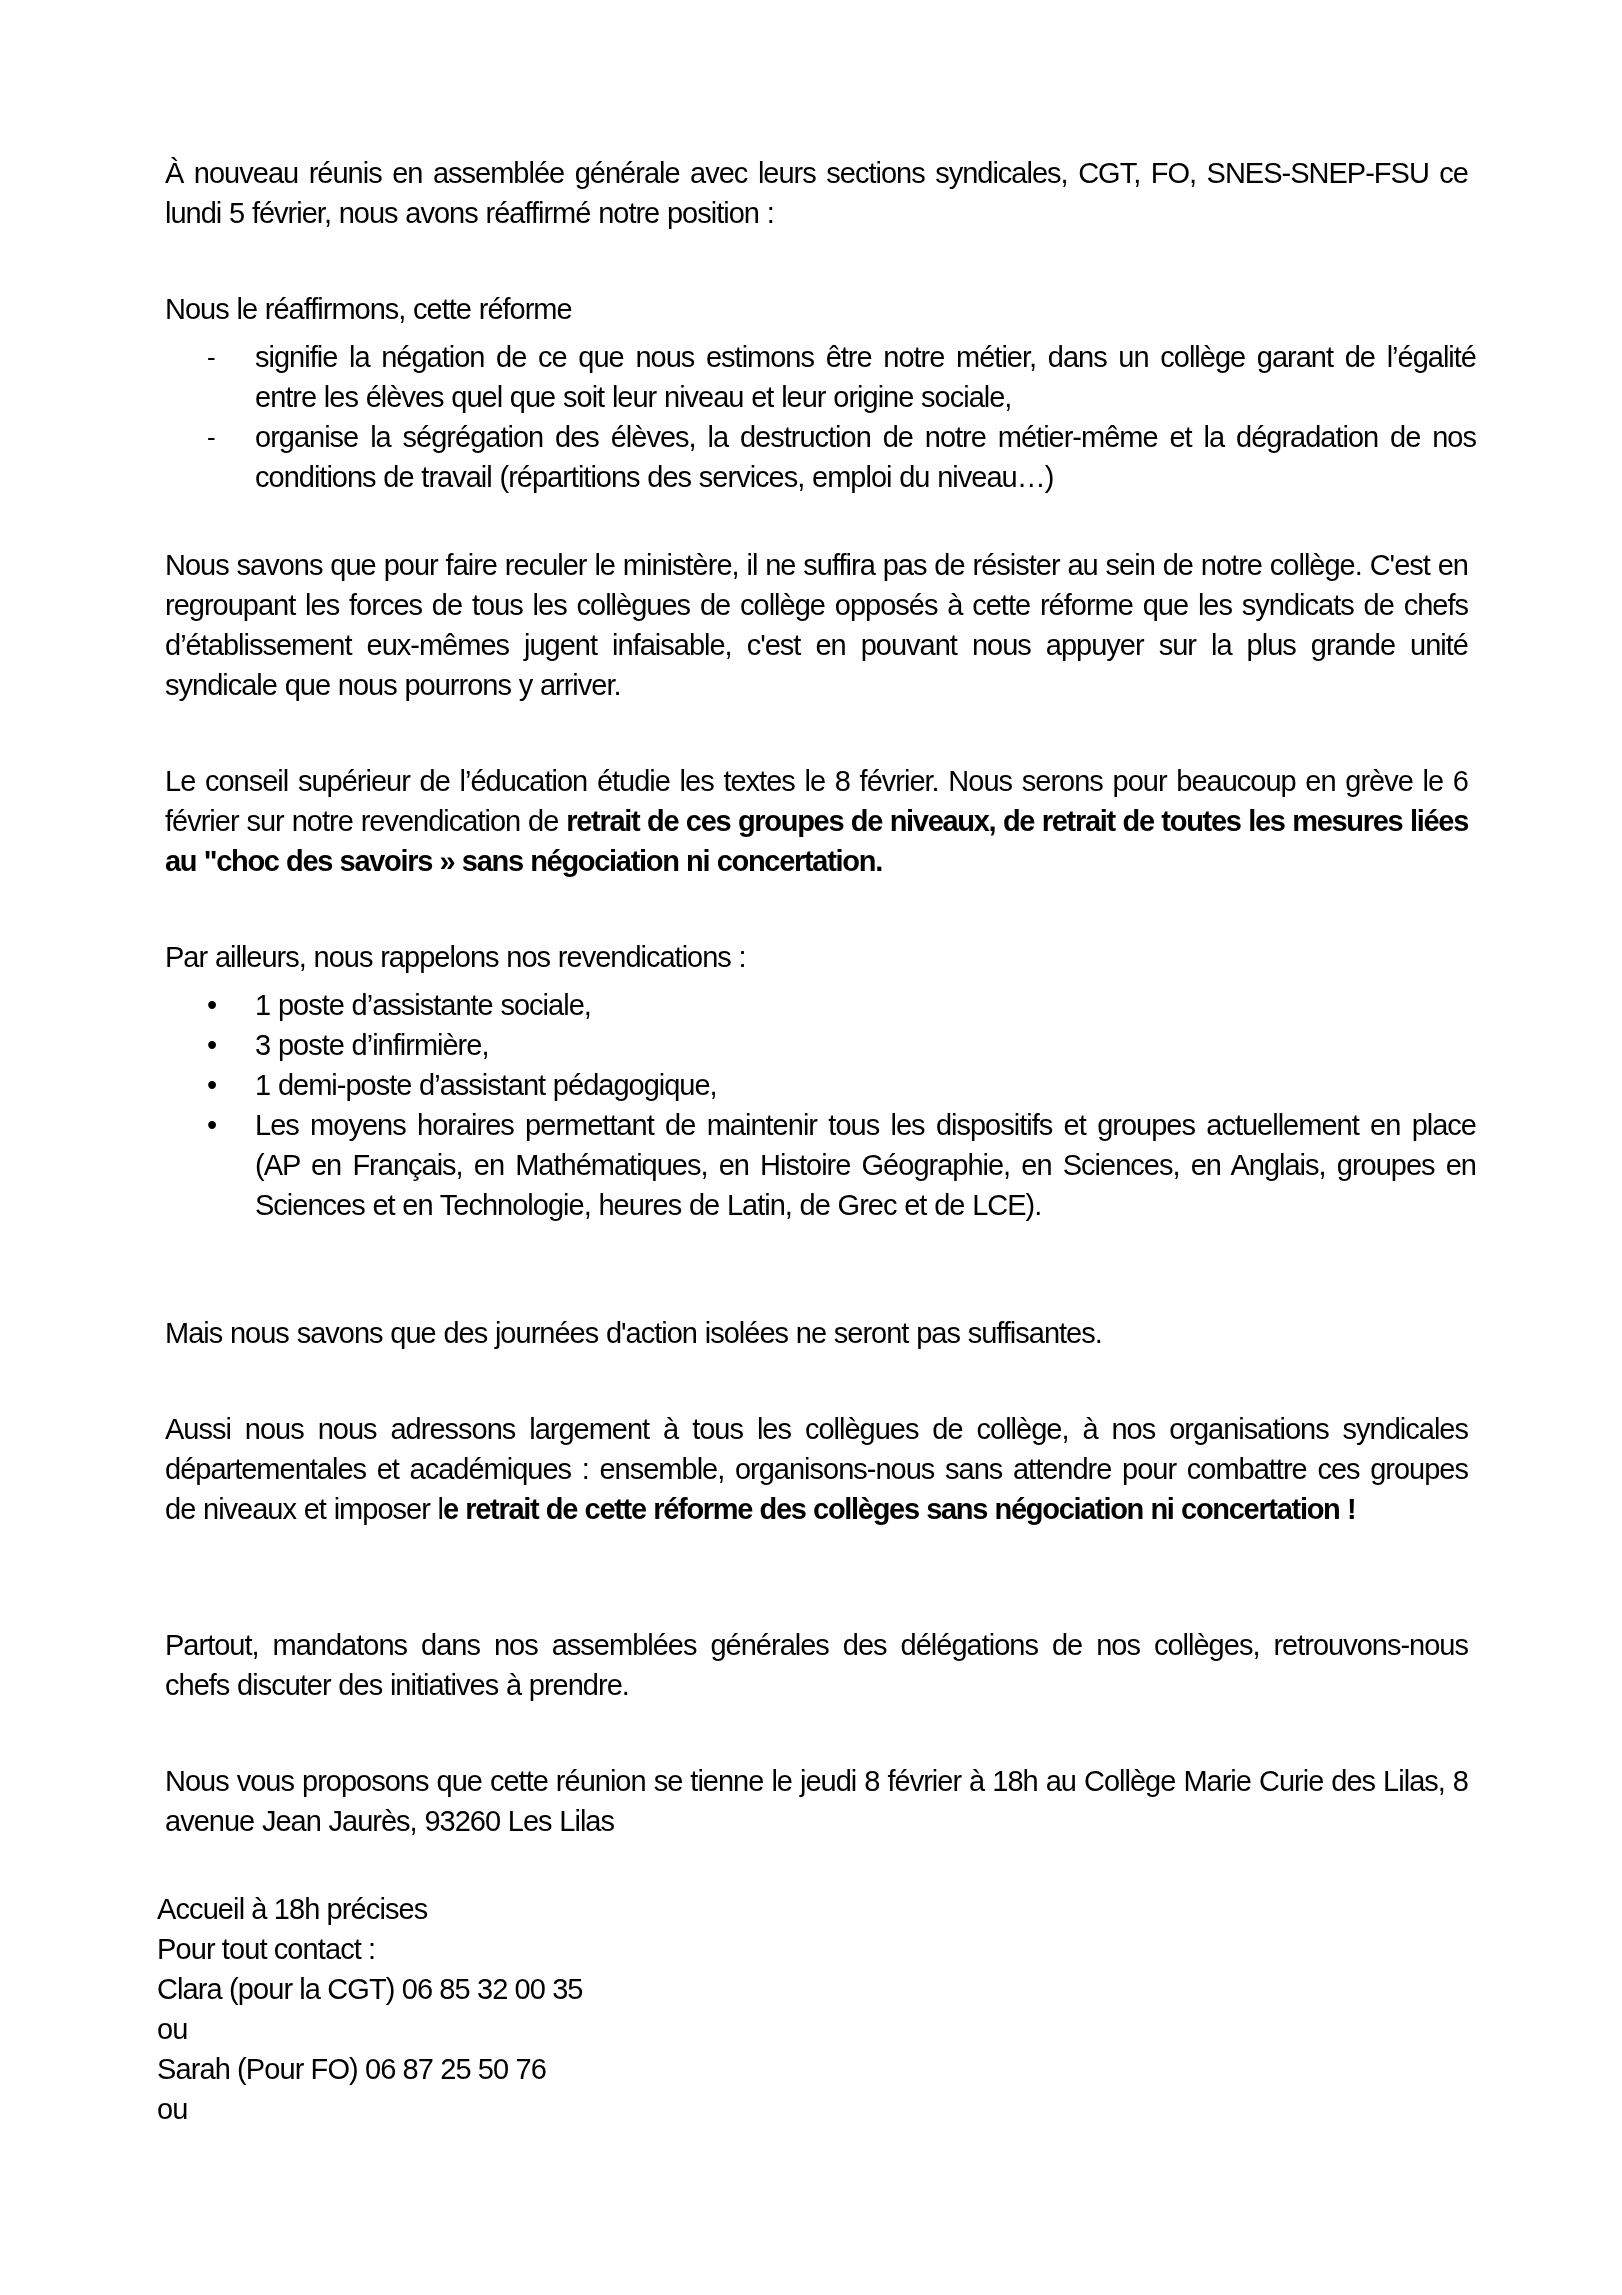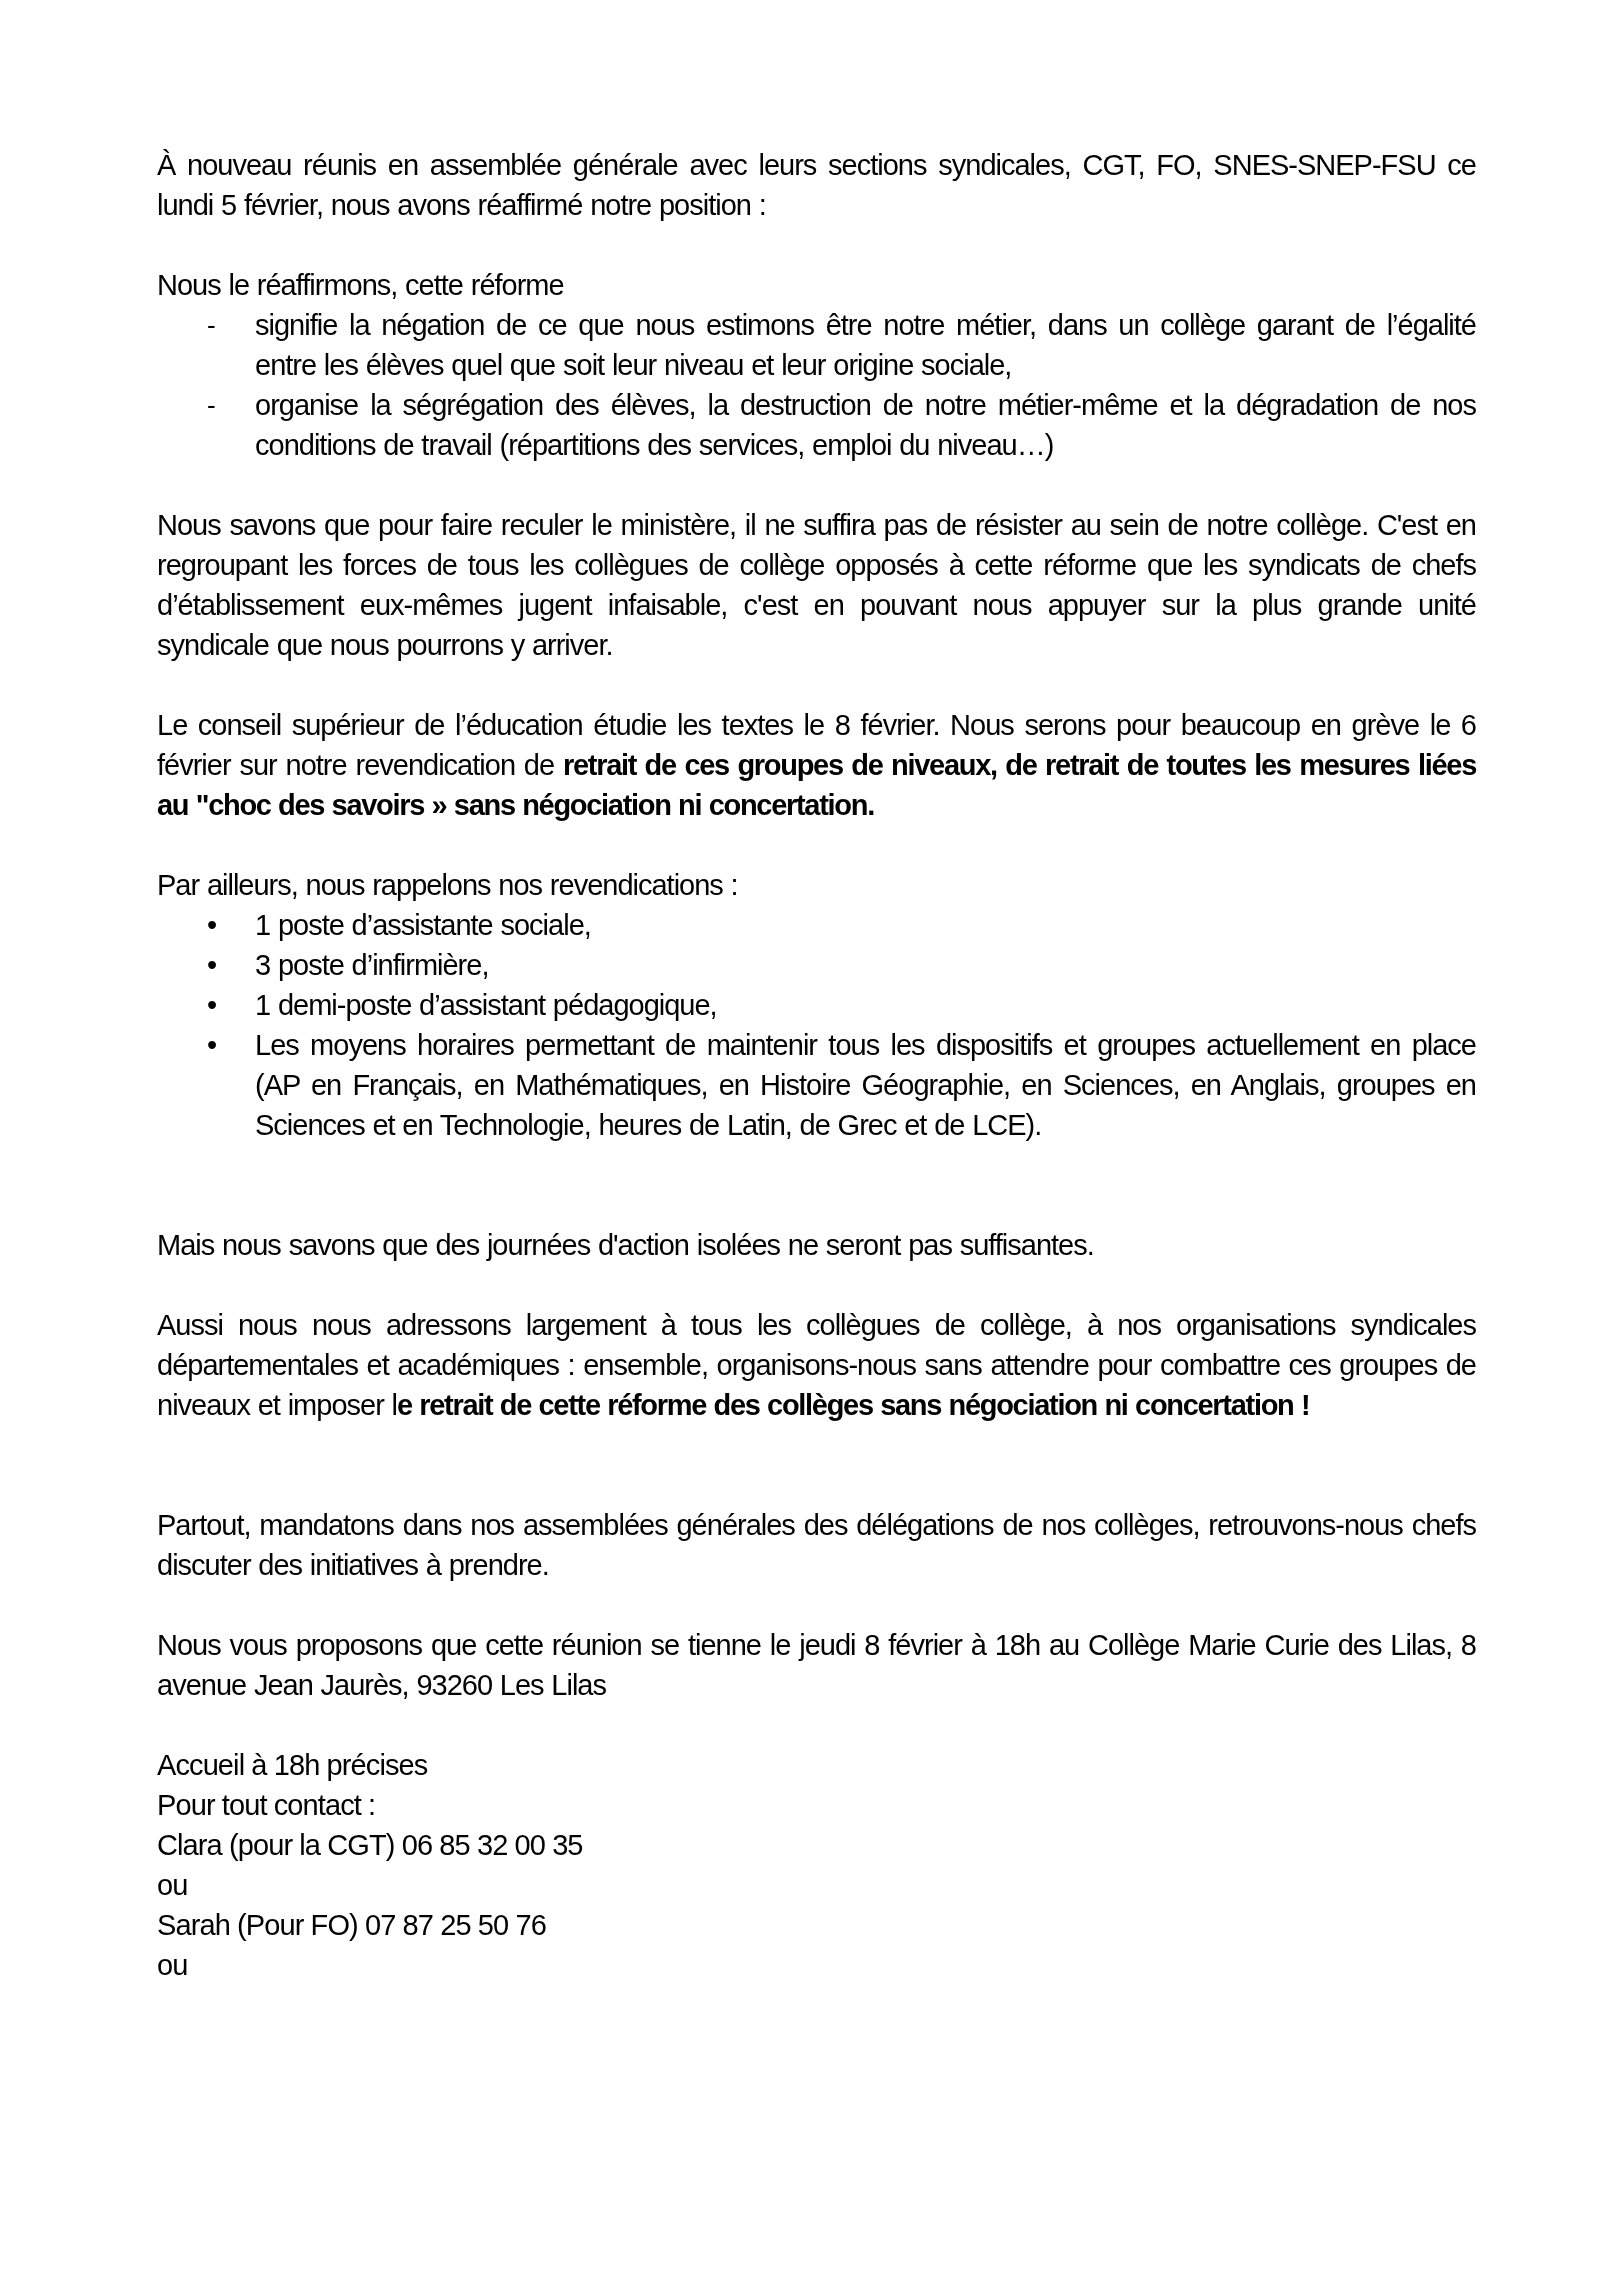--- a/index.html
+++ b/index.html
@@ -17,21 +17,21 @@
     position: absolute;
     left: 157px;
     top: 145px;
     width: 1319px;
     color: #000000;
     font-family: "Liberation Sans", sans-serif;
     font-size: 29px;
     line-height: 40px;
   }
   .para {
-    margin: 0;
+    margin: 8px;
     text-align: justify;
     text-align-last: left;
     letter-spacing: -1px;
     word-spacing: 0.7px;
   }
   .blank { height: 40px; }
   .blank2 { height: 80px; }
   .list {
     list-style: none;
     margin: 0;
@@ -124,18 +124,18 @@
 
   <p class="para">Nous vous proposons que cette réunion se tienne le jeudi 8 février à 18h au Collège Marie Curie des Lilas, 8 avenue Jean Jaurès, 93260 Les Lilas</p>
 
   <div class="blank"></div>
 
   <div>
     <div class="line">Accueil à 18h précises</div>
     <div class="line">Pour tout contact :</div>
     <div class="line">Clara (pour la CGT)  06 85 32 00 35</div>
     <div class="line">ou</div>
-    <div class="line">Sarah (Pour FO) 07 87 25 50 76</div>
+    <div class="line">Sarah (Pour FO) 06 87 25 50 76</div>
     <div class="line">ou</div>
   </div>
 
 </div>
 
 
 </body></html>

